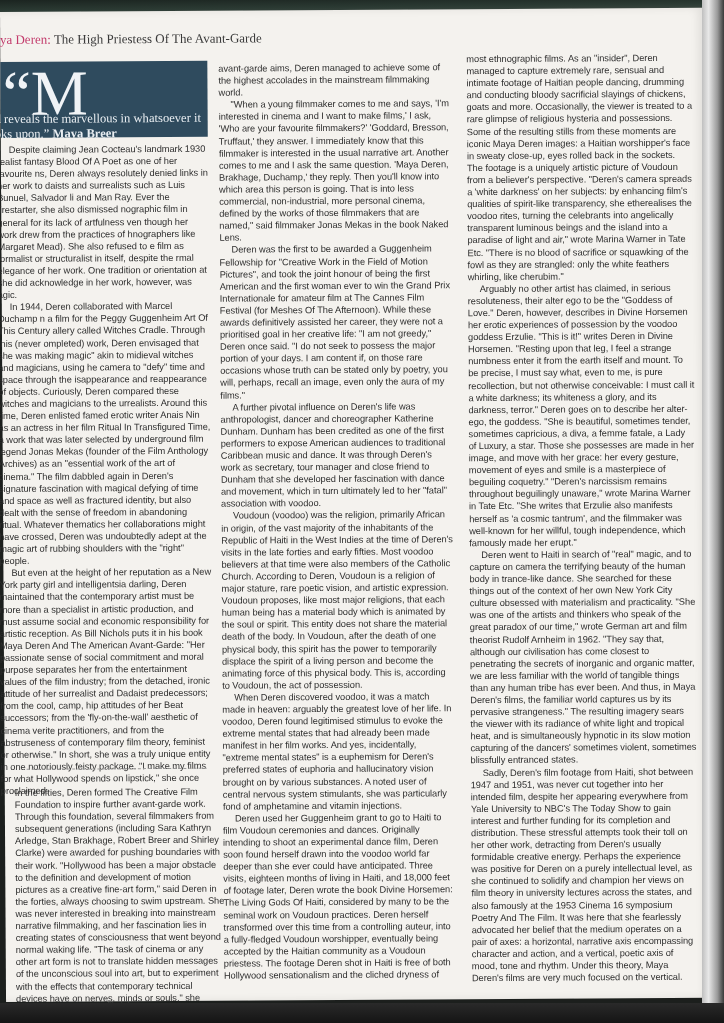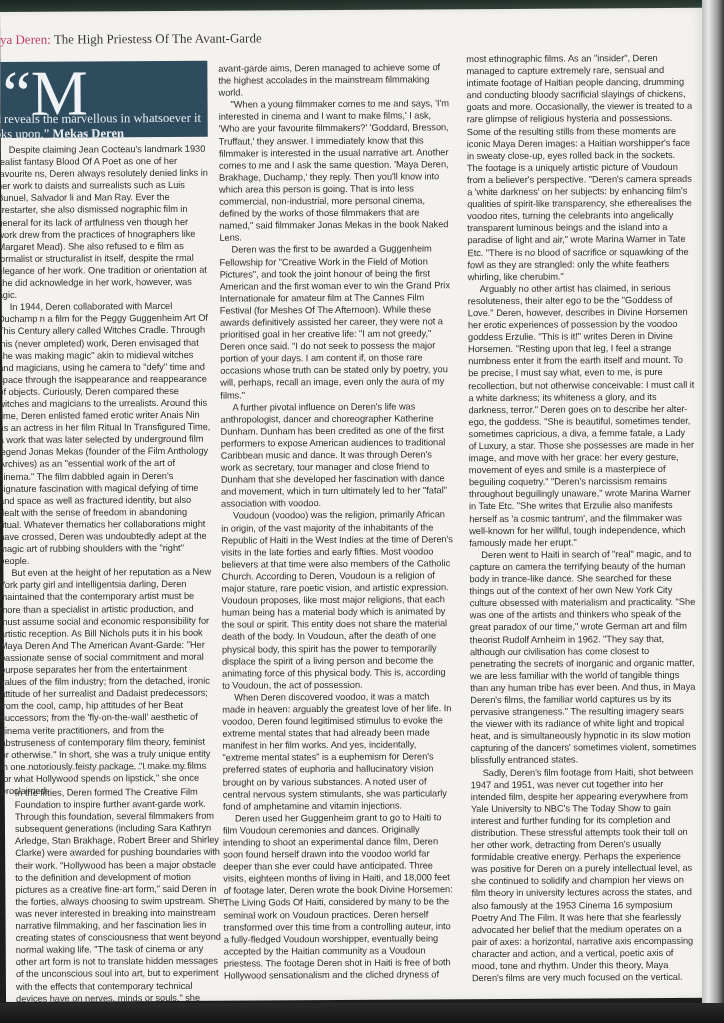--- a/index.html
+++ b/index.html
@@ -76,21 +76,21 @@
 <div class="page">
 
   <div class="header-title">
     <span class="accent">aya Deren:</span><span> The High Priestess Of The Avant-Garde</span>
   </div>
 
   <div class="quote">
     <div class="dropcap">“M</div>
     <div class="qtail">
       <div>d reveals the marvellous in whatsoever it</div>
-      <div><span>oks upon.”</span> <span class="qauthor">Mekas Deren</span></div>
+      <div><span>oks upon.”</span> <span class="qauthor">Maya Breer</span></div>
     </div>
   </div>
 
   <div class="col col1">
     <p>Despite claiming Jean Cocteau's landmark 1930 realist fantasy Blood Of A Poet as one of her favourite ns, Deren always resolutely denied links in her work to daists and surrealists such as Luis Bunuel, Salvador li and Man Ray. Ever the firestarter, she also dismissed nographic film in general for its lack of artfulness ven though her work drew from the practices of hnographers like Margaret Mead). She also refused to e film as formalist or structuralist in itself, despite the rmal elegance of her work. One tradition or orientation at she did acknowledge in her work, however, was agic.</p>
     <p>In 1944, Deren collaborated with Marcel Duchamp n a film for the Peggy Guggenheim Art Of This Century allery called Witches Cradle. Through this (never ompleted) work, Deren envisaged that she was making magic" akin to midieval witches and magicians, using he camera to "defy" time and space through the isappearance and reappearance of objects. Curiously, Deren compared these witches and magicians to the urrealists. Around this time, Deren enlisted famed erotic writer Anais Nin as an actress in her film Ritual In Transfigured Time, a work that was later selected by underground film legend Jonas Mekas (founder of the Film Anthology Archives) as an "essential work of the art of cinema." The film dabbled again in Deren's signature fascination with magical defying of time and space as well as fractured identity, but also dealt with the sense of freedom in abandoning ritual. Whatever thematics her collaborations might have crossed, Deren was undoubtedly adept at the magic art of rubbing shoulders with the "right" people.</p>
     <p>But even at the height of her reputation as a New York party girl and intelligentsia darling, Deren maintained that the contemporary artist must be more than a specialist in artistic production, and must assume social and economic responsibility for artistic reception. As Bill Nichols puts it in his book Maya Deren And The American Avant-Garde: "Her passionate sense of social commitment and moral purpose separates her from the entertainment values of the film industry; from the detached, ironic attitude of her surrealist and Dadaist predecessors; from the cool, camp, hip attitudes of her Beat successors; from the 'fly-on-the-wall' aesthetic of cinema verite practitioners, and from the abstruseness of contemporary film theory, feminist or otherwise." In short, she was a truly unique entity in one notoriously feisty package. "I make my films for what Hollywood spends on lipstick," she once proclaimed.</p>
   </div>
 
   <div class="divider"></div>

